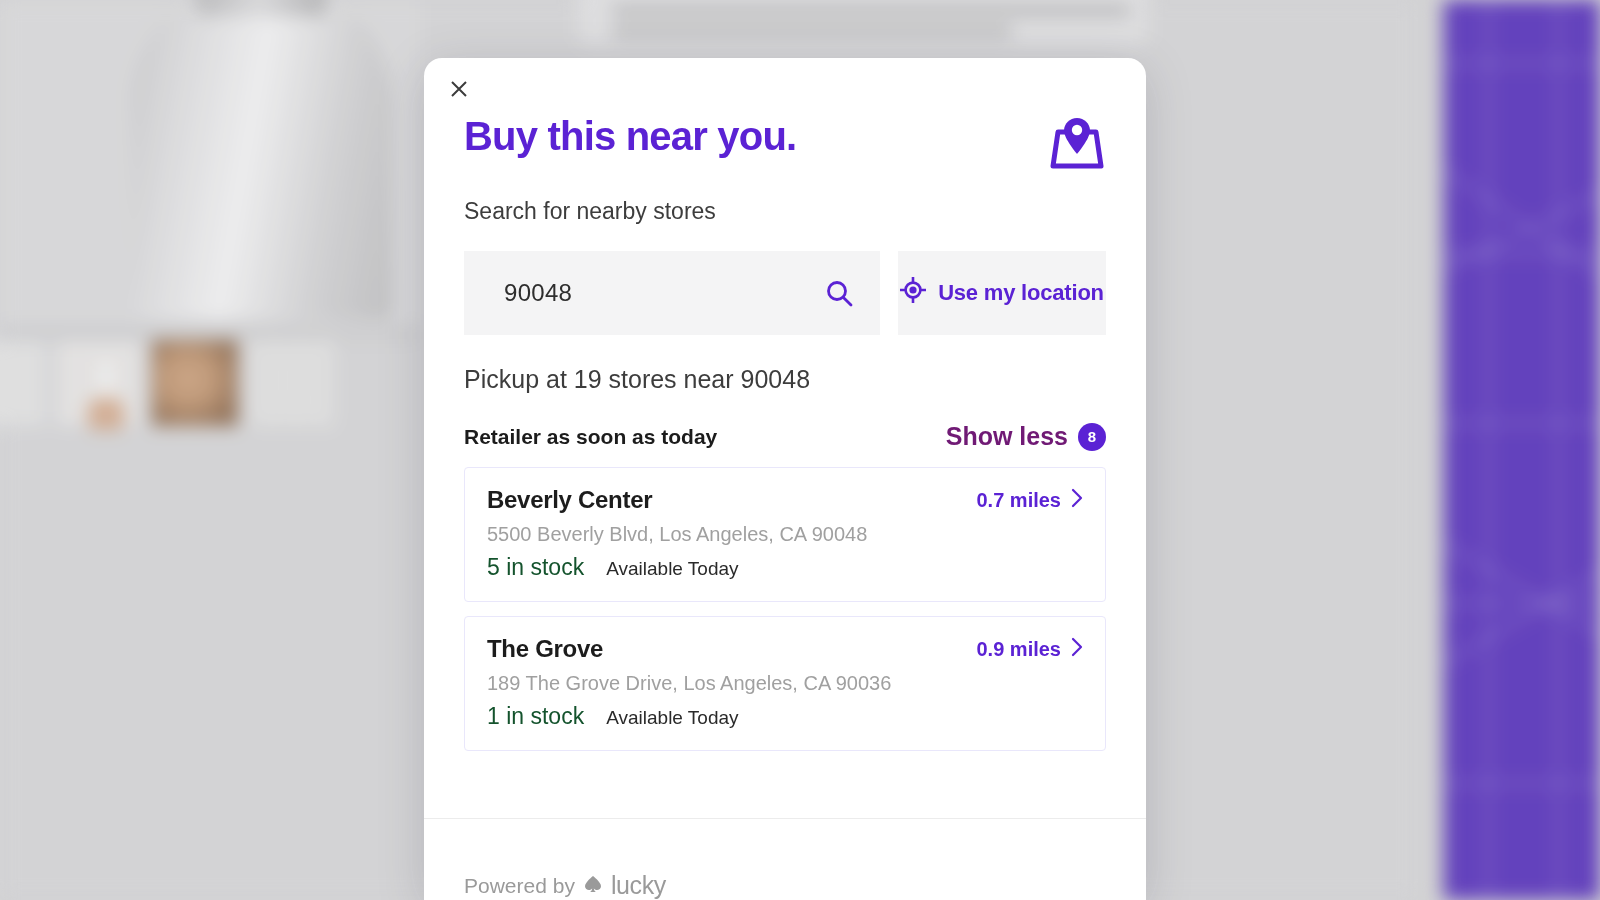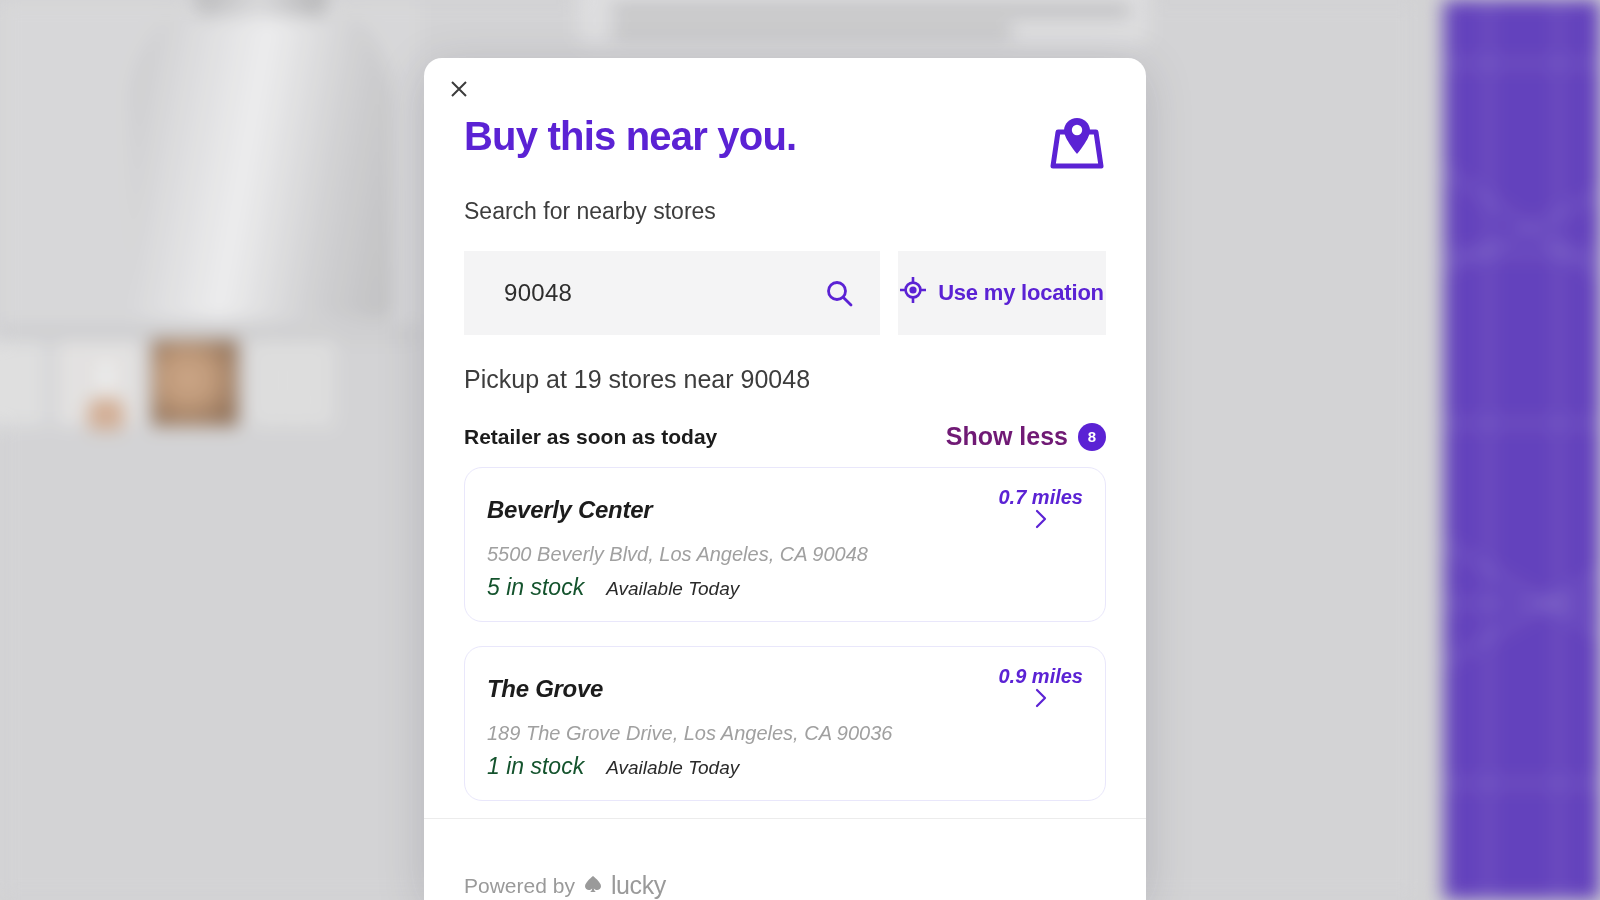--- a/index.html
+++ b/index.html
@@ -329,45 +329,44 @@
     color: #ffffff;
     font-size: 15px;
     font-weight: 700;
     display: flex; align-items: center; justify-content: center;
   }
 
   .store-list { margin-top: 16px; }
 
   .store-card {
     border: 1px solid #e9e7fb;
-    border-radius: 18px;
+    border-radius: 4px;
     padding: 18px 22px 20px 22px;
-    margin-bottom: 24px;
+    margin-bottom: 14px;
     cursor: pointer;
     background: #ffffff;
-    font-style: italic;
   }
   .store-top {
     display: flex;
     align-items: center;
     justify-content: space-between;
   }
   .store-name {
     font-size: 24px;
     font-weight: 700;
     color: #1c1c1c;
     letter-spacing: -0.3px;
   }
   .store-distance {
     display: flex;
     align-items: center;
+    gap: 10px;
     font-size: 20px;
     font-weight: 700;
     color: #5b22d4;
-    flex-direction: column;
   }
   .store-address {
     margin-top: 9px;
     font-size: 20px;
     color: #a0a0a0;
   }
   .store-stockline {
     margin-top: 8px;
     display: flex;
     align-items: baseline;

